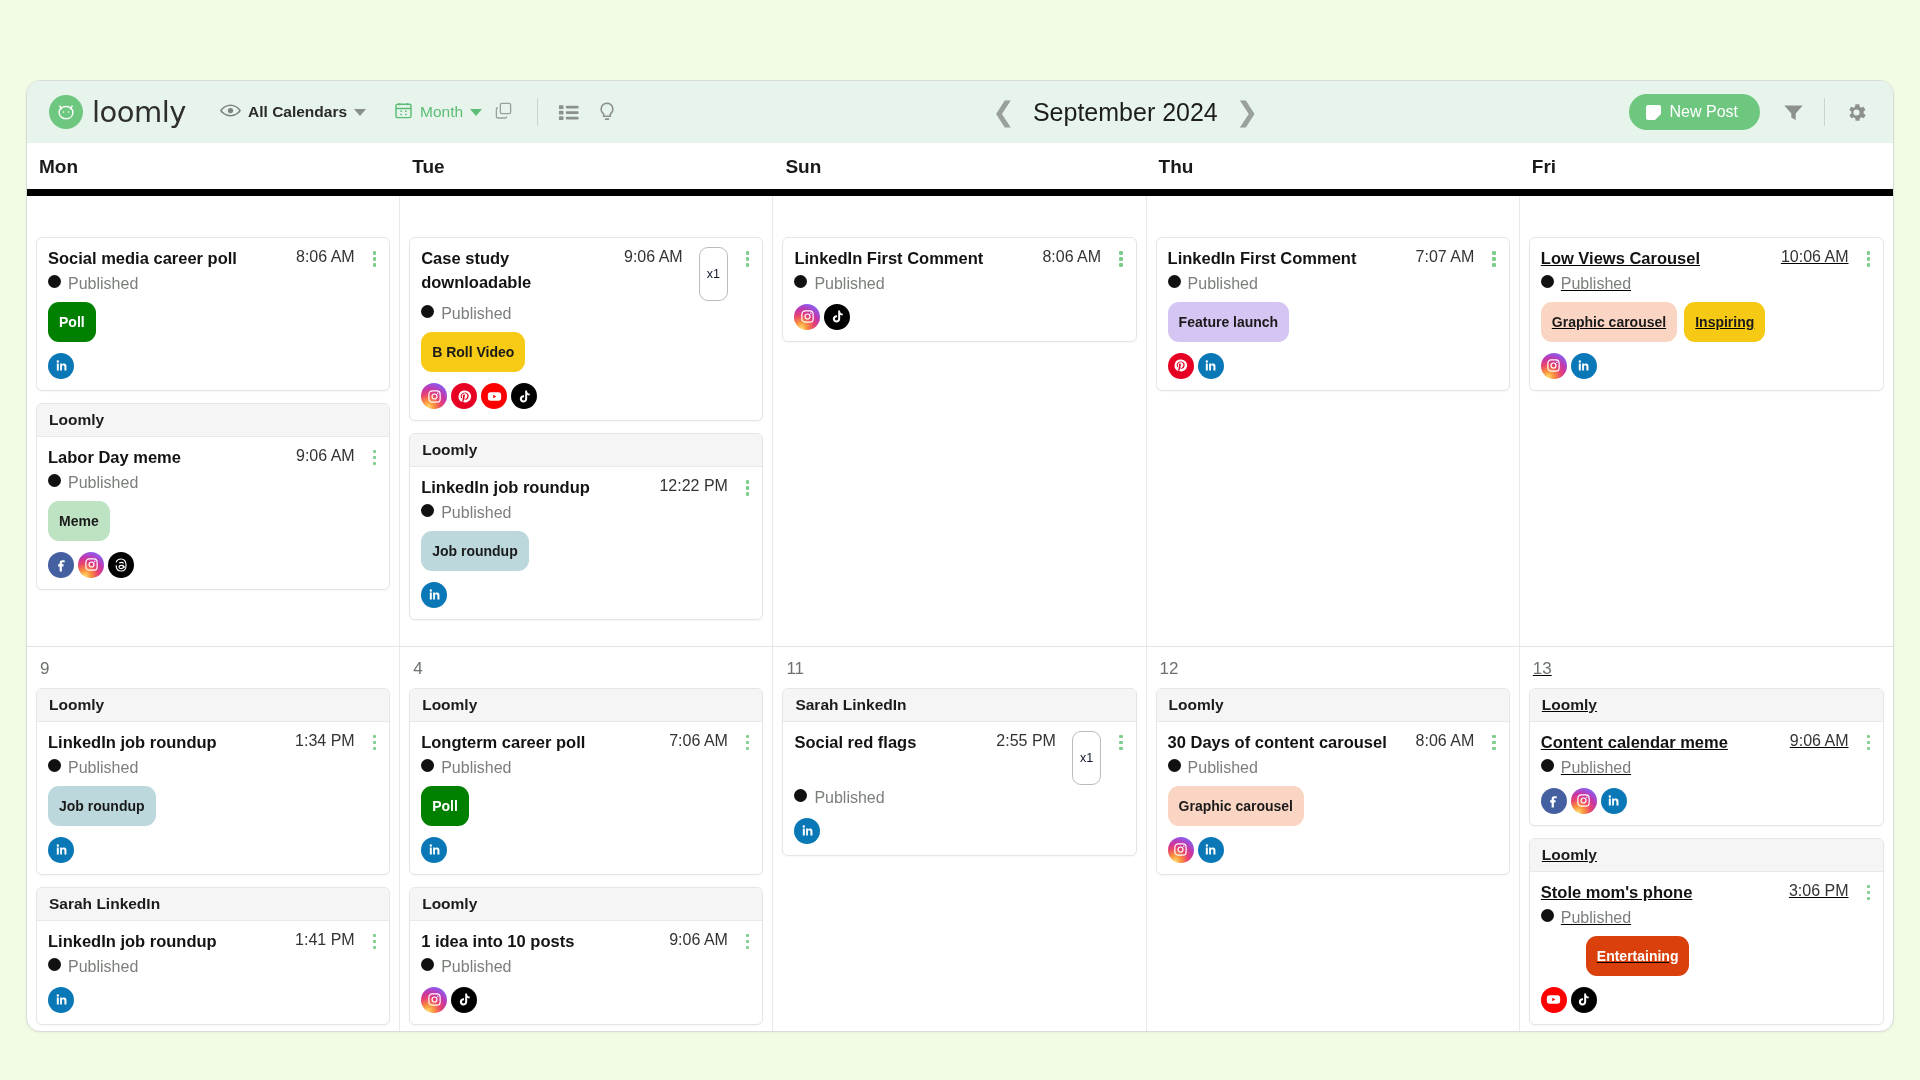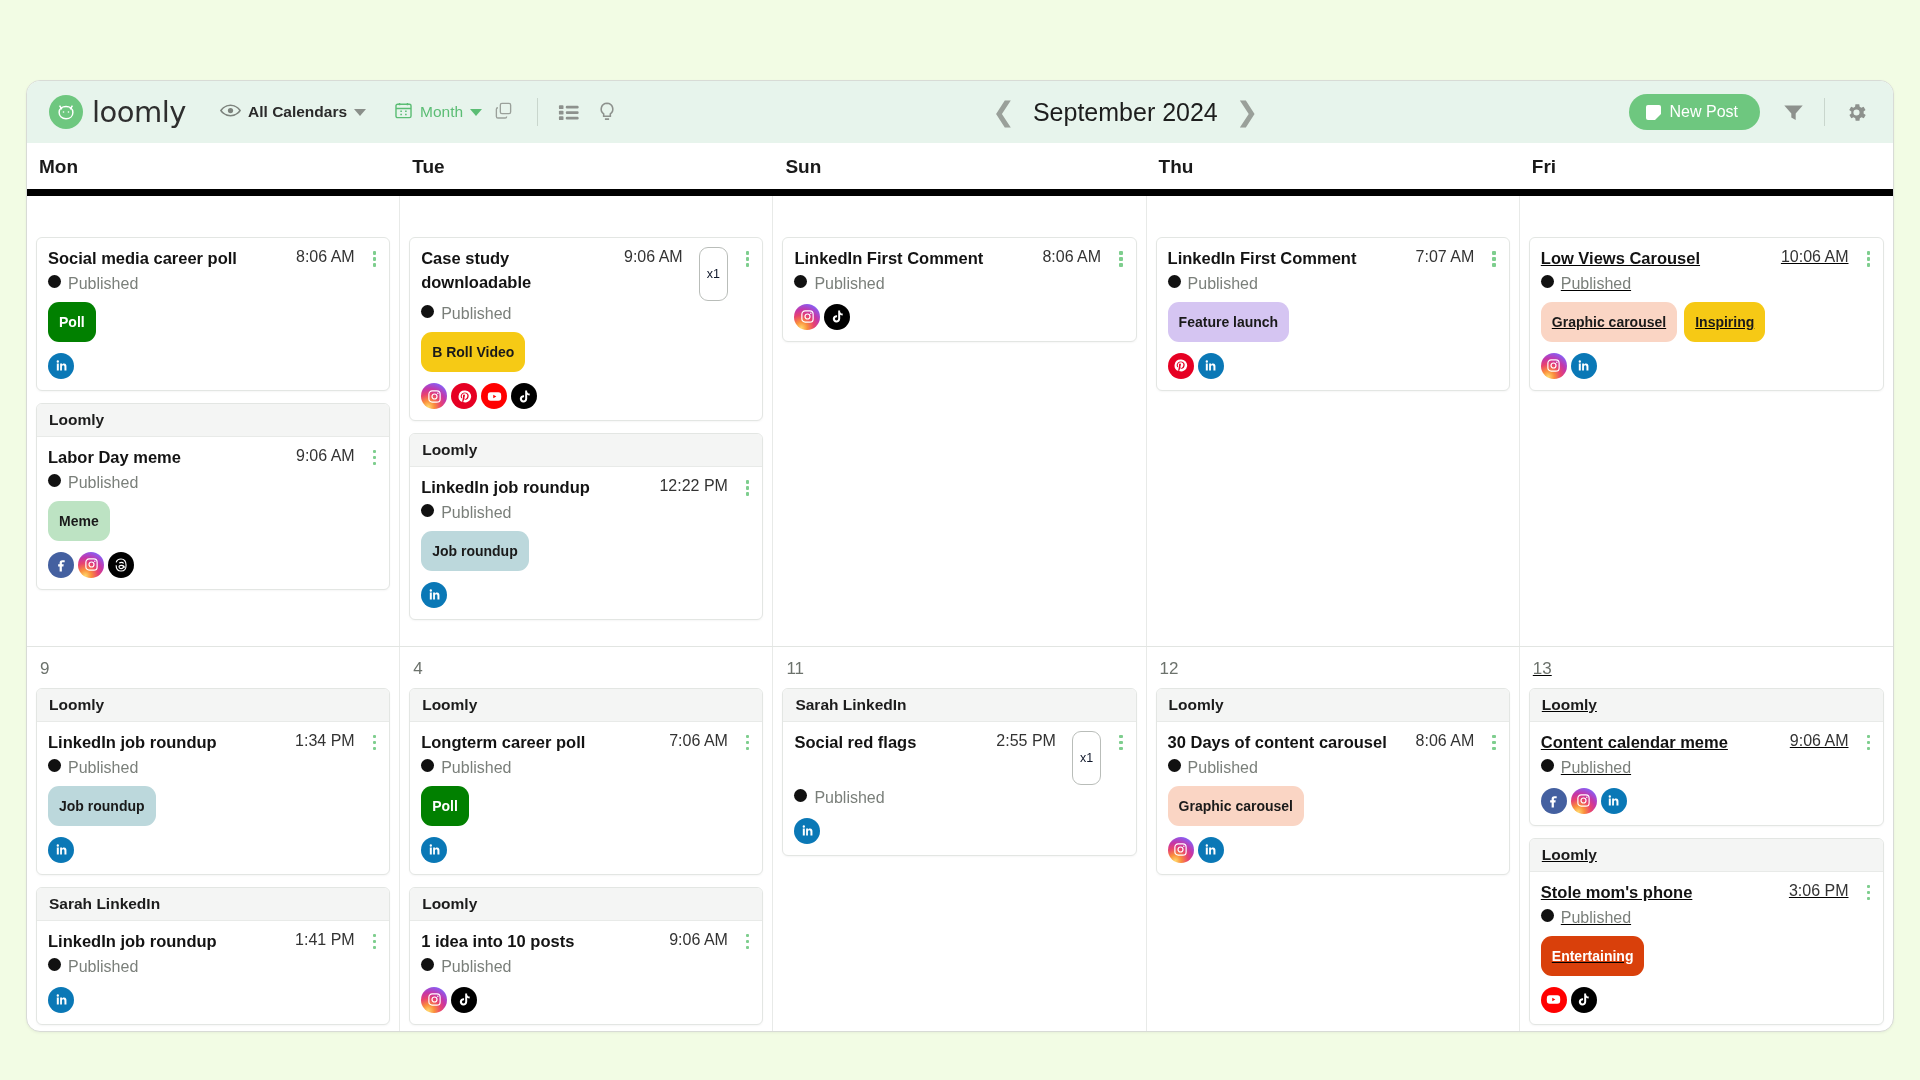--- a/index.html
+++ b/index.html
@@ -774,21 +774,21 @@
                     <i></i>
                     <i></i>
                     <i></i>
                   </div>
                 </div>
                 <div class="status-row">
                   <span class="status-dot"></span>
                   <span class="status-text">Published</span>
                 </div>
                 <div class="tag-row">
-                  <span class="tag" style="background: rgb(217, 64, 11); color: rgb(255, 255, 255);">Entertaining</span>
+                  <span class="tag" style="background: rgb(217, 64, 11); color: rgb(255, 255, 255); margin-left: 45px;">Entertaining</span>
                 </div>
                 <div class="social-row">
                   <span class="soc soc-youtube">
                     <svg width="17" height="17" viewBox="0 0 24 24" fill="#fff">
                       <path d="M21.1 8.1a2.4 2.4 0 0 0-1.7-1.7C17.9 6 12 6 12 6s-5.9 0-7.4.4A2.4 2.4 0 0 0 2.9 8.1 25 25 0 0 0 2.5 12a25 25 0 0 0 .4 3.9 2.4 2.4 0 0 0 1.7 1.7C6.1 18 12 18 12 18s5.9 0 7.4-.4a2.4 2.4 0 0 0 1.7-1.7 25 25 0 0 0 .4-3.9 25 25 0 0 0-.4-3.9z"></path>
                       <path d="M10.2 14.6V9.4L14.6 12z" fill="#ff0000"></path>
                     </svg>
                   </span>
                   <span class="soc soc-tiktok">
                     <svg width="15" height="15" viewBox="0 0 24 24" fill="#fff">

